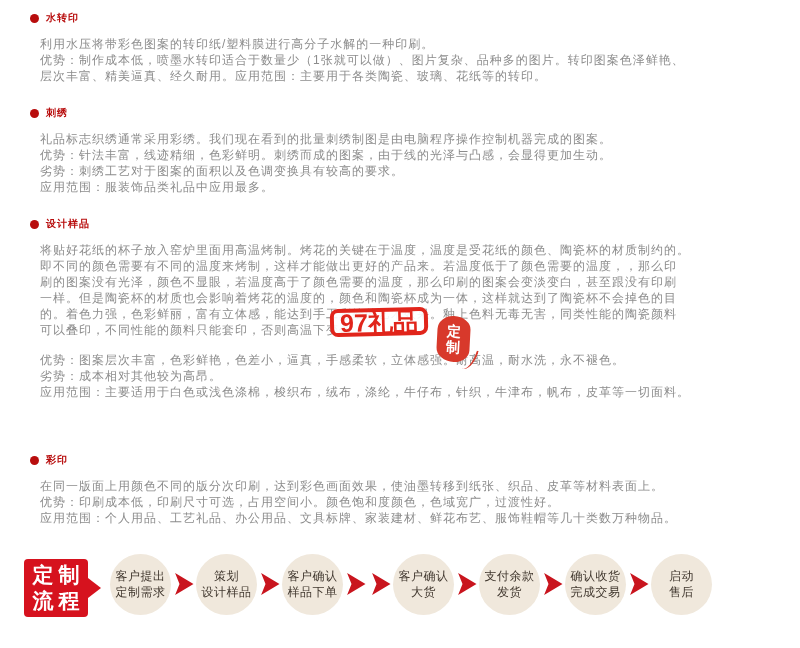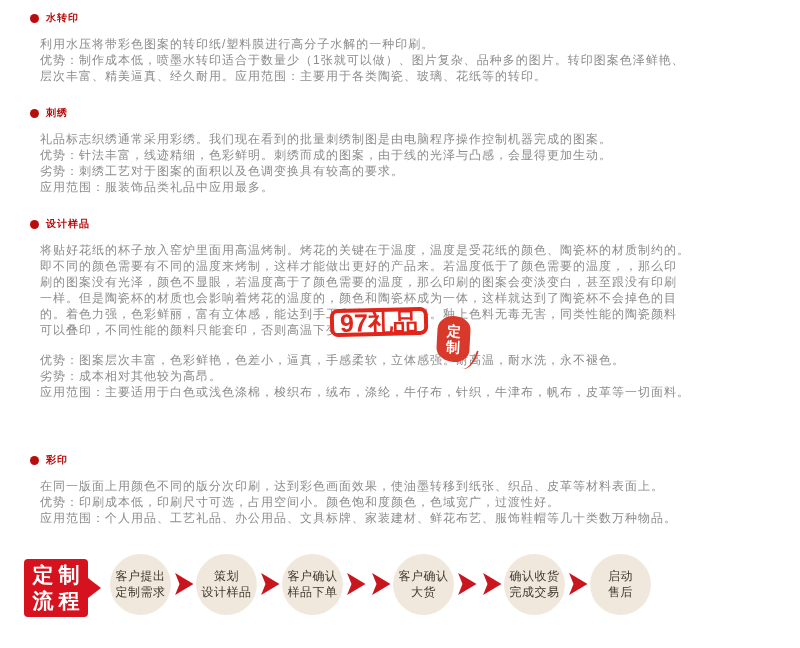--- a/index.html
+++ b/index.html
@@ -155,20 +155,23 @@
       <div class="flow-arrow"></div>
       <div class="flow-step">
         <div class="step-text">客户确认<br>样品下单</div>
       </div>
       <div class="flow-arrow"></div>
       <div class="flow-arrow"></div>
       <div class="flow-step">
         <div class="step-text">客户确认<br>大货</div>
       </div>
       <div class="flow-arrow"></div>
+      <div class="flow-step">
+        <div class="step-text">支付余款<br>发货</div>
+      </div>
       <div class="flow-arrow"></div>
       <div class="flow-step">
         <div class="step-text">确认收货<br>完成交易</div>
       </div>
       <div class="flow-arrow"></div>
       <div class="flow-step">
         <div class="step-text">启动<br>售后</div>
       </div>
     </div>
 </div>

